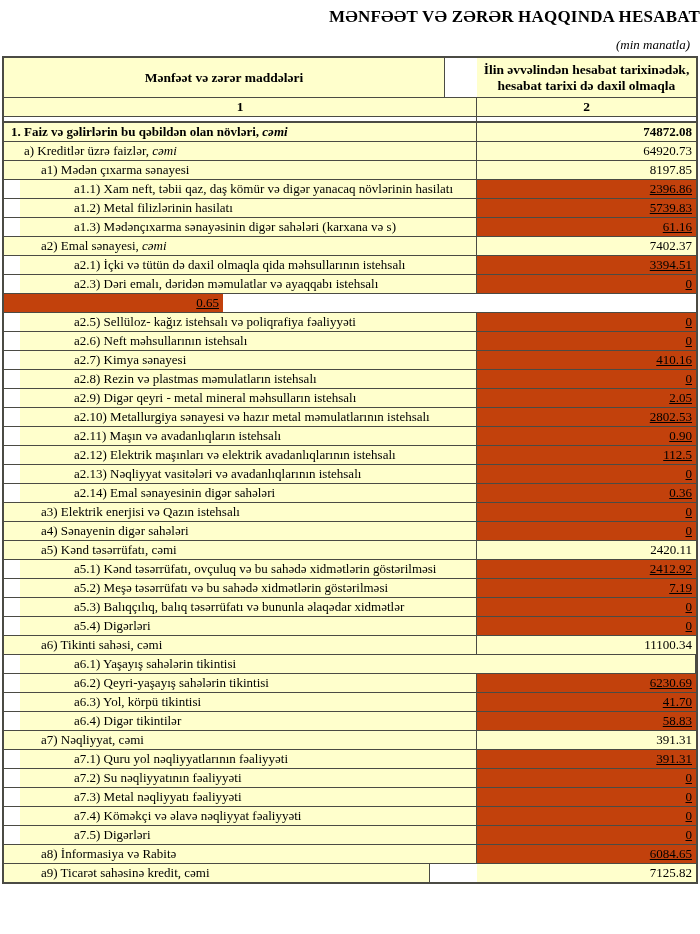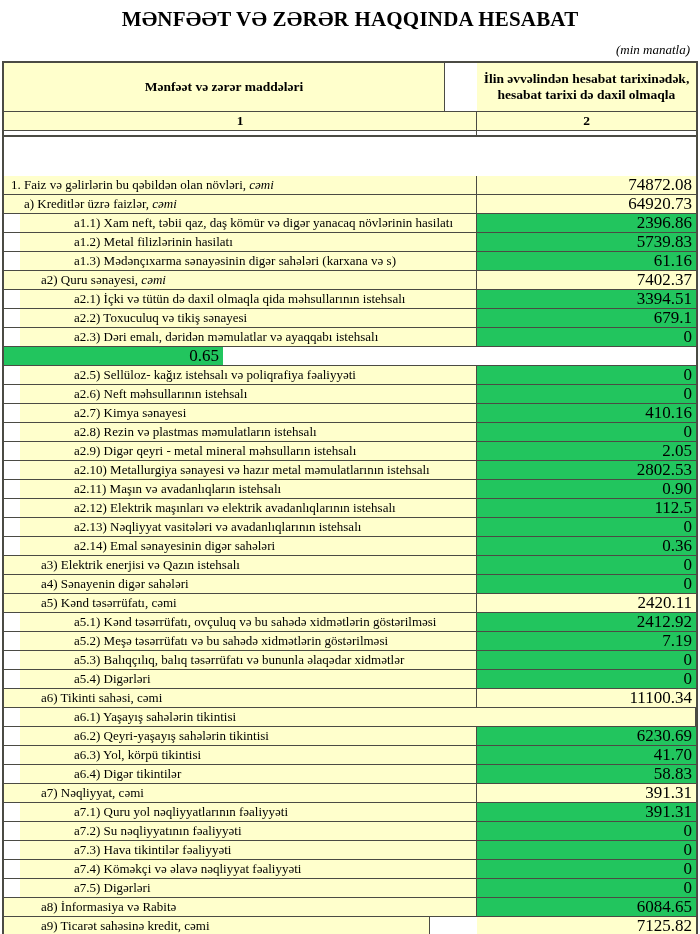--- a/index.html
+++ b/index.html
@@ -9,22 +9,22 @@
   *{box-sizing:border-box;margin:0;padding:0;}
   html,body{width:700px;}
   body{
     width:700px;height:934px;
     background:#ffffff;
     font-family:"Liberation Serif","DejaVu Serif",serif;
     color:#000;
     overflow:hidden;
   }
   .title{
-    text-align:center;
-    font-size:21px;
+    text-align:right;
+    font-size:17px;
     font-weight:bold;
     letter-spacing:.2px;
     padding-top:7px;
   }
   .unit-note{
     text-align:right;
     font-style:italic;
     font-size:13px;
     padding:10px 10px 3px 4px;
   }
@@ -47,58 +47,58 @@
     padding:0 4px;
     font-size:13px;
     line-height:18px;
     display:block;
   }
   .valcell{
     flex:0 0 219px;
     width:219px;
     text-align:left;
     padding:0 4px;
-    font-size:17px;
+    font-size:13px;
     line-height:18px;
     display:flex;
     align-items:center;
     justify-content:flex-end;
   }
   .valcell.vy{background:var(--yellow);}
-  .valcell.vw{background:#22c55e;}
+  .valcell.vw{background:#c2410c;text-decoration:underline;}
   
   .hdr .lblcell,.hdr .valcell{
     background:var(--yellow);
     font-weight:bold;
     text-align:center;
     justify-content:center;
     display:flex;
     align-items:center;
     font-size:13.5px;
     line-height:16px;
   }
-  .hdr{height:49px;gap:32px;}
+  .hdr{height:40px;gap:32px;}
   .hdr .valcell{padding:0 6px;}
   .nums{height:19px;}
   .nums .lblcell,.nums .valcell{
     background:var(--yellow);
     font-weight:bold;
     text-align:center;
     justify-content:center;
     display:flex;align-items:center;
     font-size:13.5px;
   }
   .gap{height:6px;border-bottom:2px solid var(--bc);}
   .gap .lblcell,.gap .valcell{background:#ffffff;min-height:0;}
   
   .ind0 .lblcell{text-indent:3px;}
   .ind1 .lblcell{text-indent:16px;}
   .ind2 .lblcell{text-indent:33px;}
   .ind3 .lblcell{text-indent:50px;margin-left:16px;}
-  .bold .lblcell,.bold .valcell{font-weight:normal;margin-top:39px;}
+  .bold .lblcell,.bold .valcell{font-weight:bold;}
   .it{font-style:italic;}
 </style>
 </head>
 <body>
 
 <div class="title">MƏNFƏƏT VƏ ZƏRƏR HAQQINDA HESABAT</div>
 <div class="unit-note">(min manatla)</div>
 
 <div class="tbl">
   <div class="trow hdr">
@@ -115,45 +115,45 @@
   </div>
   <div id="tbody">
       <div class="trow ind0 bold">
         <div class="cell lblcell"><span>1. Faiz və gəlirlərin bu qəbildən olan növləri,</span><span class="it"> cəmi</span></div>
         <div class="cell valcell vy">74872.08</div>
       </div>
       <div class="trow ind1">
         <div class="cell lblcell"><span>a) Kreditlər üzrə faizlər,</span><span class="it"> cəmi</span></div>
         <div class="cell valcell vy">64920.73</div>
       </div>
+      <div class="trow ind2">
+        <div class="cell lblcell"><span>a1) Mədən çıxarma sənayesi</span></div>
+        <div class="cell valcell vy">8197.85</div>
+      </div>
       <div class="trow ind3">
         <div class="cell lblcell"><span>a1.1) Xam neft, təbii qaz, daş kömür və digər yanacaq növlərinin hasilatı</span></div>
         <div class="cell valcell vw">2396.86</div>
       </div>
       <div class="trow ind3">
         <div class="cell lblcell"><span>a1.2) Metal filizlərinin hasilatı</span></div>
         <div class="cell valcell vw">5739.83</div>
       </div>
       <div class="trow ind3">
         <div class="cell lblcell"><span>a1.3) Mədənçıxarma sənayəsinin digər sahələri (karxana və s)</span></div>
         <div class="cell valcell vw">61.16</div>
       </div>
       <div class="trow ind2">
-        <div class="cell lblcell"><span>a2) Quru sənayesi,</span><span class="it"> cəmi</span></div>
+        <div class="cell lblcell"><span>a2) Emal sənayesi,</span><span class="it"> cəmi</span></div>
         <div class="cell valcell vy">7402.37</div>
       </div>
       <div class="trow ind3">
         <div class="cell lblcell"><span>a2.1) İçki və tütün də daxil olmaqla qida məhsullarının istehsalı</span></div>
         <div class="cell valcell vw">3394.51</div>
       </div>
       <div class="trow ind3">
-        <div class="cell lblcell"><span>a2.2) Toxuculuq və tikiş sənayesi</span></div>
-        <div class="cell valcell vw">679.1</div>
-      </div>
-      <div class="trow ind3">
         <div class="cell lblcell"><span>a2.3) Dəri emalı, dəridən məmulatlar və ayaqqabı istehsalı</span></div>
         <div class="cell valcell vw">0</div>
       </div>
       <div class="trow ind3">
         <div class="cell valcell vw">0.65</div>
       </div>
       <div class="trow ind3">
         <div class="cell lblcell"><span>a2.5) Sellüloz- kağız istehsalı və poliqrafiya fəaliyyəti</span></div>
         <div class="cell valcell vw">0</div>
       </div>
@@ -246,21 +246,21 @@
       </div>
       <div class="trow ind3">
         <div class="cell lblcell"><span>a7.1) Quru yol nəqliyyatlarının fəaliyyəti</span></div>
         <div class="cell valcell vw">391.31</div>
       </div>
       <div class="trow ind3">
         <div class="cell lblcell"><span>a7.2) Su nəqliyyatının fəaliyyəti</span></div>
         <div class="cell valcell vw">0</div>
       </div>
       <div class="trow ind3">
-        <div class="cell lblcell"><span>a7.3) Hava tikintilər fəaliyyəti</span></div>
+        <div class="cell lblcell"><span>a7.3) Metal nəqliyyatı fəaliyyəti</span></div>
         <div class="cell valcell vw">0</div>
       </div>
       <div class="trow ind3">
         <div class="cell lblcell"><span>a7.4) Köməkçi və əlavə nəqliyyat fəaliyyəti</span></div>
         <div class="cell valcell vw">0</div>
       </div>
       <div class="trow ind3">
         <div class="cell lblcell"><span>a7.5) Digərləri</span></div>
         <div class="cell valcell vw">0</div>
       </div>

